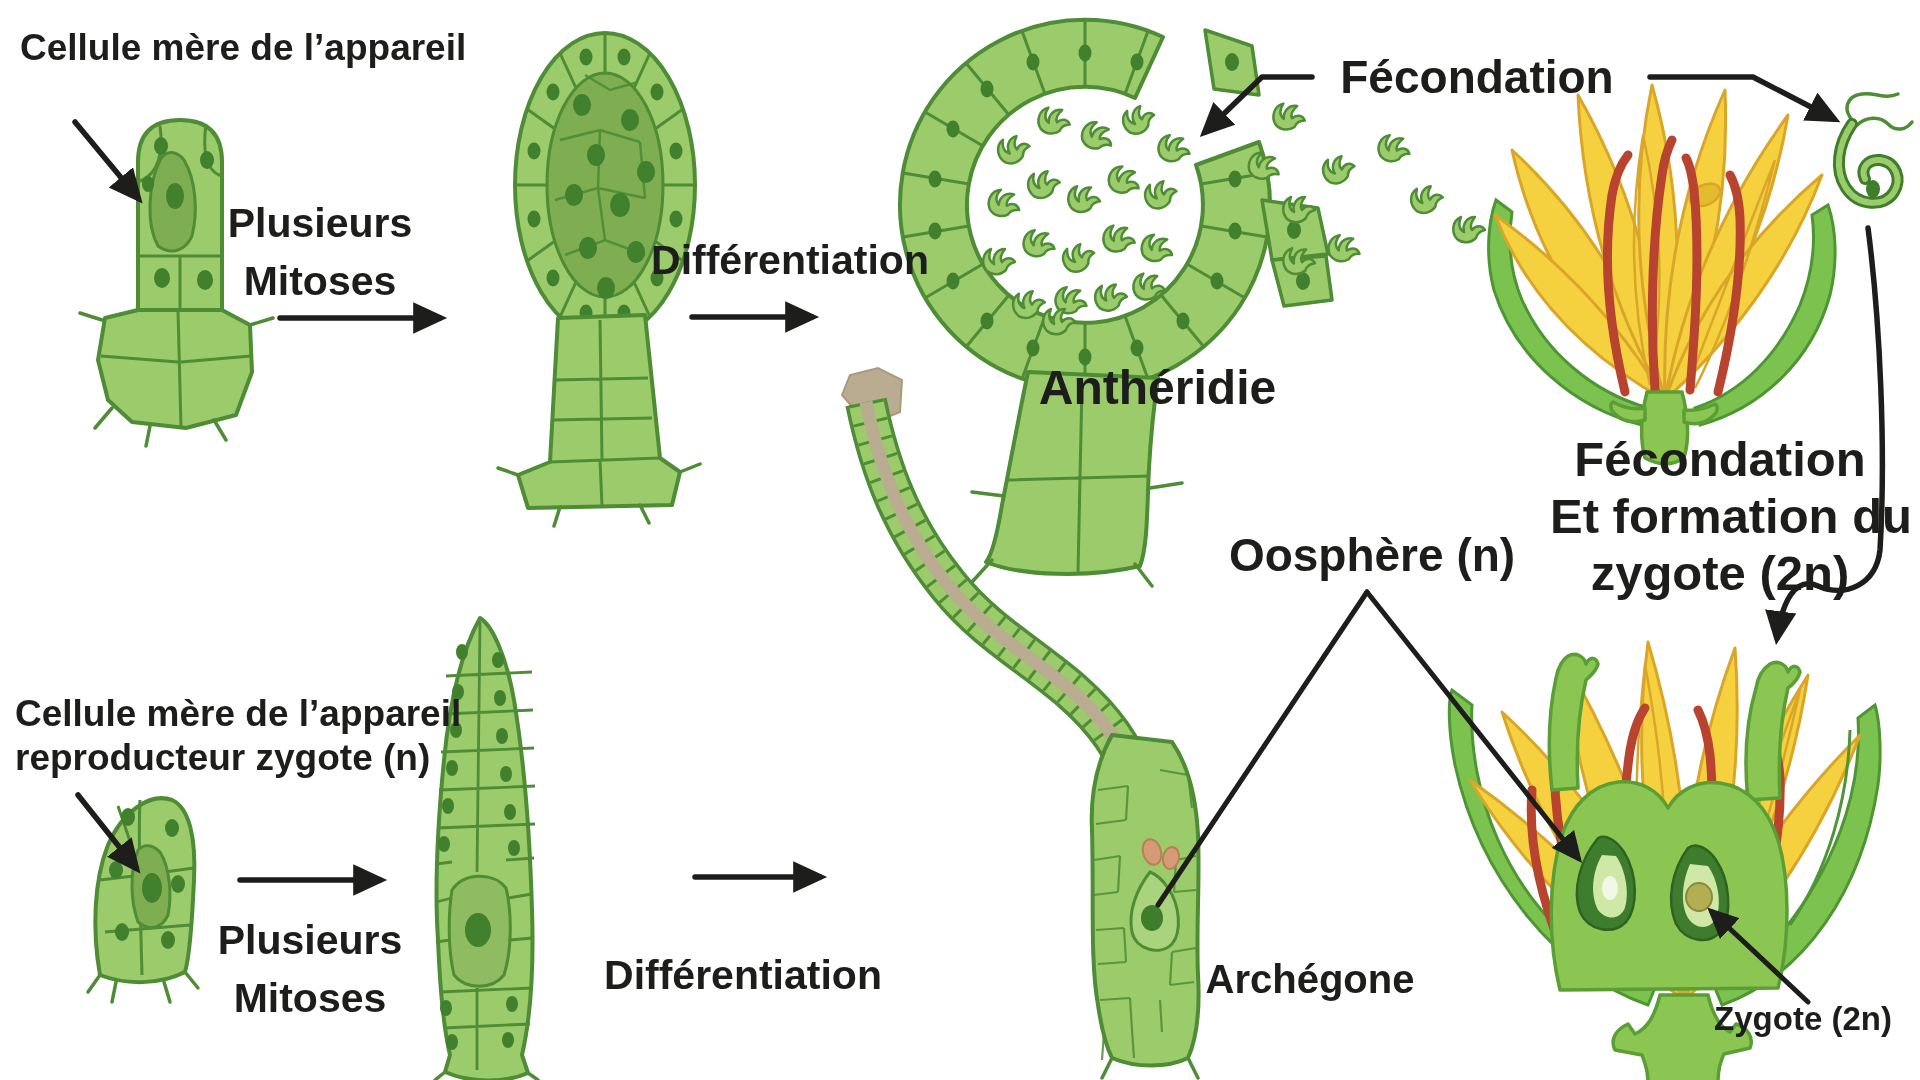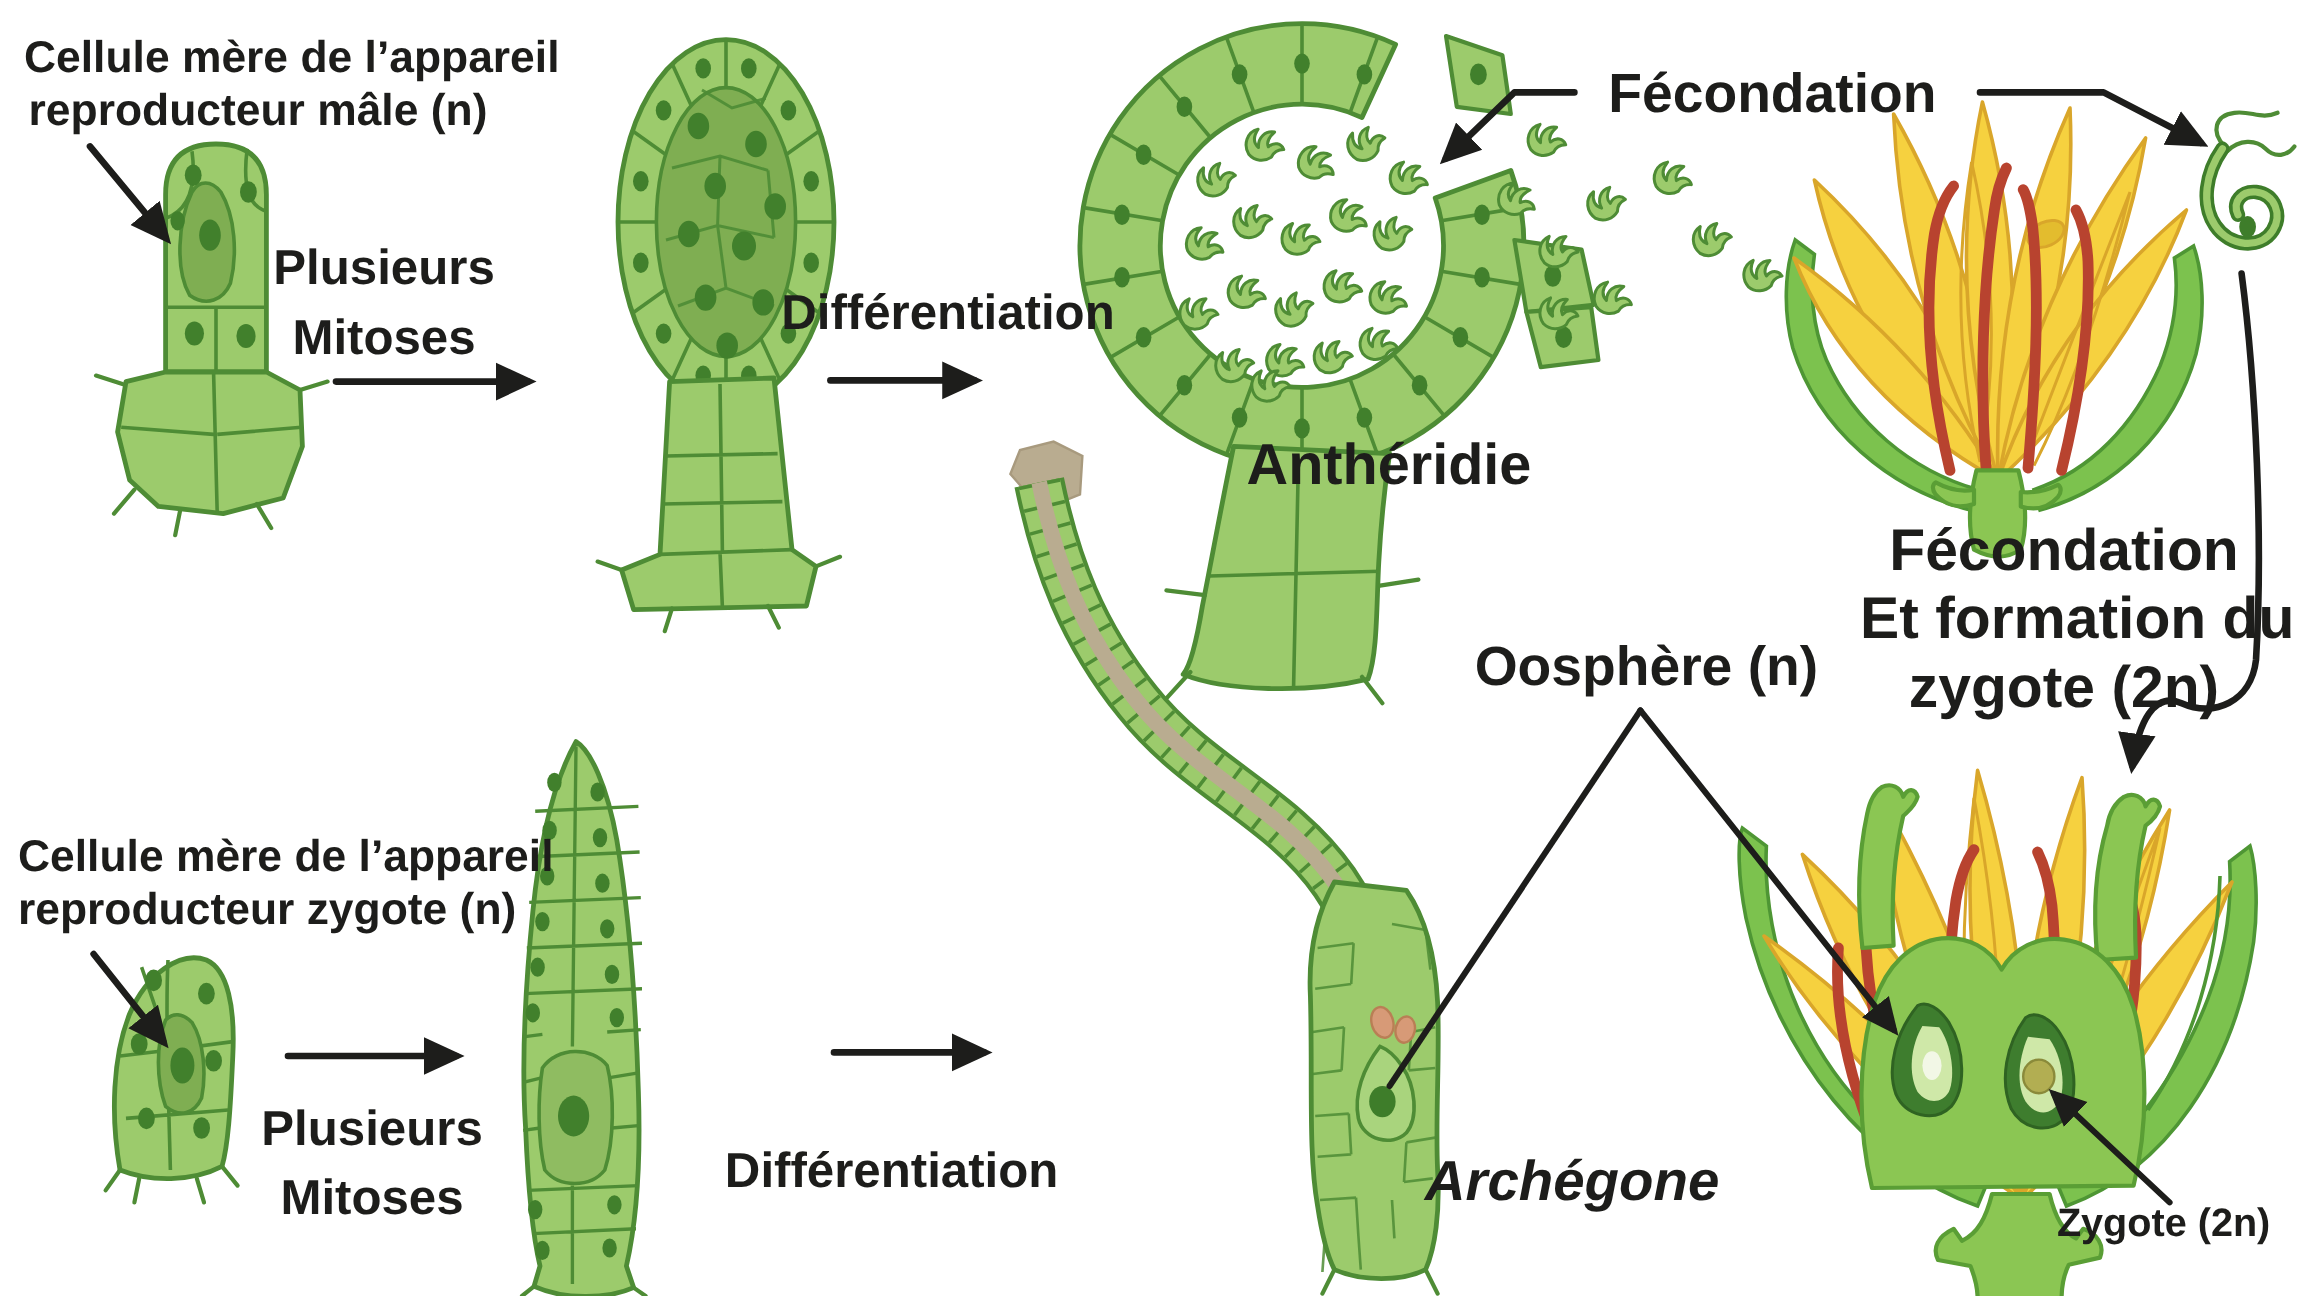--- a/index.html
+++ b/index.html
@@ -306,21 +306,20 @@
     <path d="M 240,880 L 380,880" marker-end="url(#ah)"></path>
     <path d="M 695,877 L 820,877" marker-end="url(#ah)"></path>
     <path d="M 1367,592 L 1158,905" stroke-width="5"></path>
     <path d="M 1367,592 L 1578,858" stroke-width="5" marker-end="url(#ah)"></path>
     <path d="M 1808,1002 L 1712,912" stroke-width="5" marker-end="url(#ah)"></path>
   </g>
 </svg>
 
   <div class="lbl" style="left:20px;top:26px;width:390px;font-size:37px;">
     <div>Cellule mère de l’appareil</div>
-    <div>reproducteur mâle (n)</div>
   </div>
 
   <div class="lbl" style="left:215px;top:194px;width:210px;font-size:41px;line-height:1.42;">
     <div>Plusieurs</div>
     <div>Mitoses</div>
   </div>
 
   <div class="lbl" style="left:635px;top:236px;width:310px;font-size:41px;">
     <div>Différentiation</div>
   </div>
@@ -336,21 +335,21 @@
   <div class="lbl" style="left:1550px;top:431px;width:340px;font-size:49px;line-height:1.16;">
     <div>Fécondation</div>
     <div>Et formation du</div>
     <div>zygote (2n)</div>
   </div>
 
   <div class="lbl" style="left:1222px;top:528px;width:300px;font-size:46px;">
     <div>Oosphère (n)</div>
   </div>
 
-  <div class="lbl" style="left:1175px;top:956px;width:270px;font-size:47px;font-style:italic;">
+  <div class="lbl" style="left:1175px;top:956px;width:270px;font-size:40px;">
     <div>Archégone</div>
   </div>
 
   <div class="lbl" style="left:1708px;top:1000px;width:190px;font-size:33px;font-weight:700;">
     <div>Zygote (2n)</div>
   </div>
 
   <div class="lbl" style="left:15px;top:692px;width:395px;font-size:37px;">
     <div>Cellule mère de l’appareil</div>
     <div>reproducteur zygote (n)</div>

